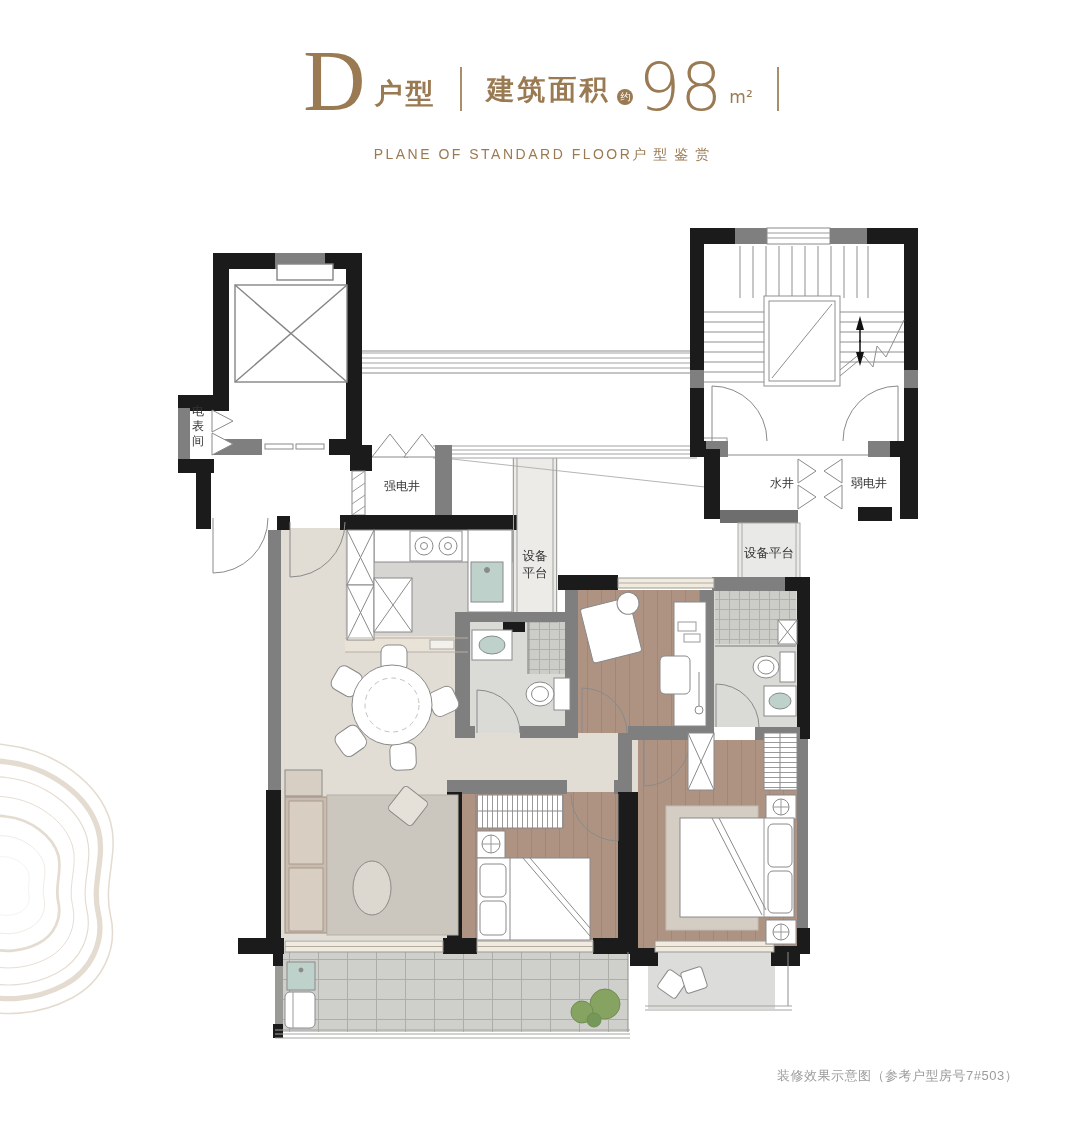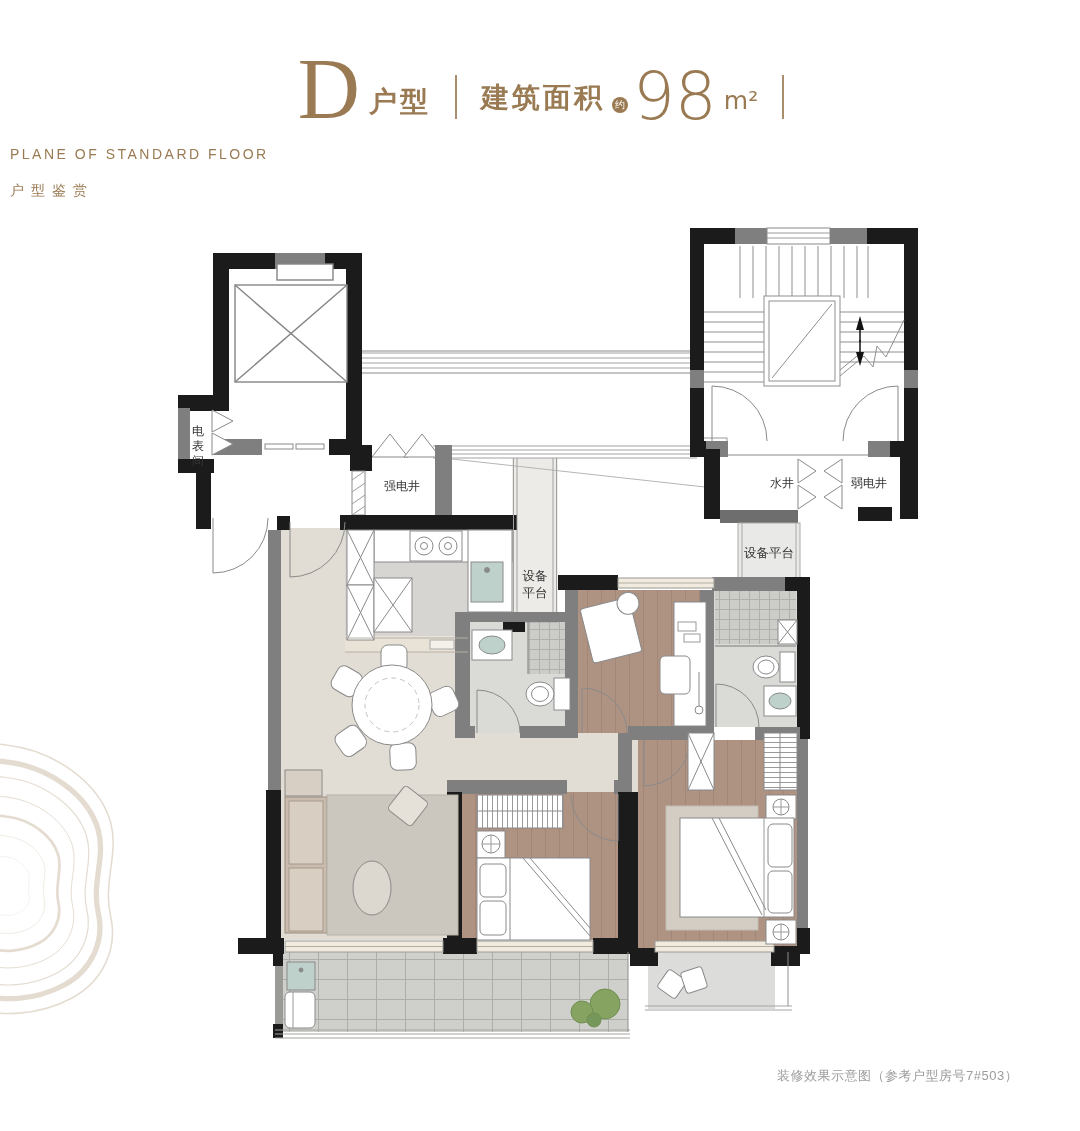--- a/index.html
+++ b/index.html
@@ -13,31 +13,31 @@
          align-items:flex-end; color:var(--accent); padding-left:26px; box-sizing:border-box; }
   .hdr-d { font-family:"Liberation Serif", serif; font-size:86px; line-height:0.82; font-weight:400; }
   .hdr-suffix { font-family:Liberation Serif, serif; font-size:28px; font-weight:700; letter-spacing:3px;
                 margin-left:9px; padding-bottom:4px; }
   .hdr-div { width:2px; height:44px; background:var(--accent); opacity:.85; margin:0 24px 6px 24px; }
   .hdr-zh { font-family:"Liberation Serif", serif; font-size:28px; font-weight:700; letter-spacing:3px;
             padding-bottom:8px; }
   .hdr-approx { width:16px; height:16px; border-radius:50%; background:var(--accent); color:#fff;
                 font-size:10px; line-height:16px; text-align:center; margin:0 5px 12px 7px; }
   .hdr-num { font-family:"DejaVu Sans", sans-serif; font-weight:300; font-size:66px; line-height:.85; }
-  .hdr-unit { font-size:25px; font-weight:400; padding-bottom:10px; margin-left:7px;
+  .hdr-unit { font-size:17px; font-weight:400; padding-bottom:10px; margin-left:7px;
               font-family:"DejaVu Sans", sans-serif;margin-top:40px; }
   .sub { position:absolute; top:146px; left:0; width:100%; display:flex; justify-content:center;
-         gap:20px; color:var(--accent); padding-left:10px; box-sizing:border-box;flex-direction:column; }
+         color:var(--accent); padding-left:10px; box-sizing:border-box; }
   .sub-en { font-size:14px; letter-spacing:2.5px; }
   .sub-zh { font-size:14px; letter-spacing:7px; }
 
   
   .lbl { position:absolute; color:var(--label); font-size:12px; line-height:15px; text-align:center;
          font-weight:500; }
-  .lbl-v { word-break:break-all;margin-top:20px; }
+  .lbl-v { word-break:break-all; }
   .foot { position:absolute; left:777px; top:1067px; font-size:13px; color:#9c9c9c; letter-spacing:.5px; }
 </style>
 </head>
 <body>
 
 <div class="canvas">
 
   <svg class="plan-svg" width="1080" height="1131" viewBox="0 0 1080 1131">
     <defs>
       <pattern id="wood" width="14" height="400" patternUnits="userSpaceOnUse">

